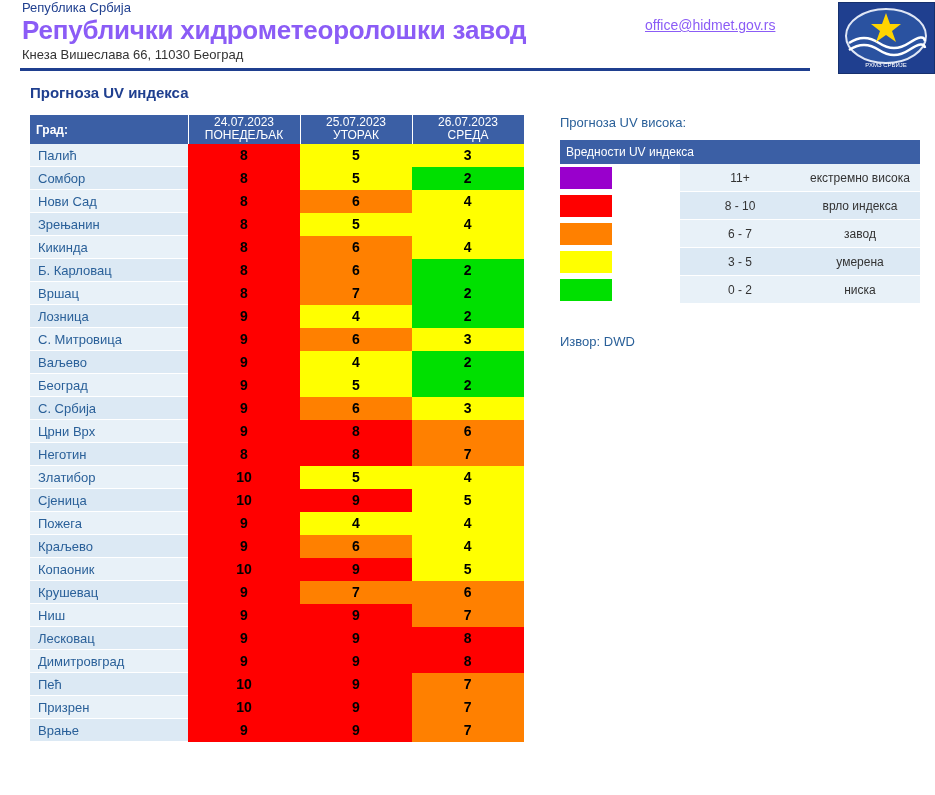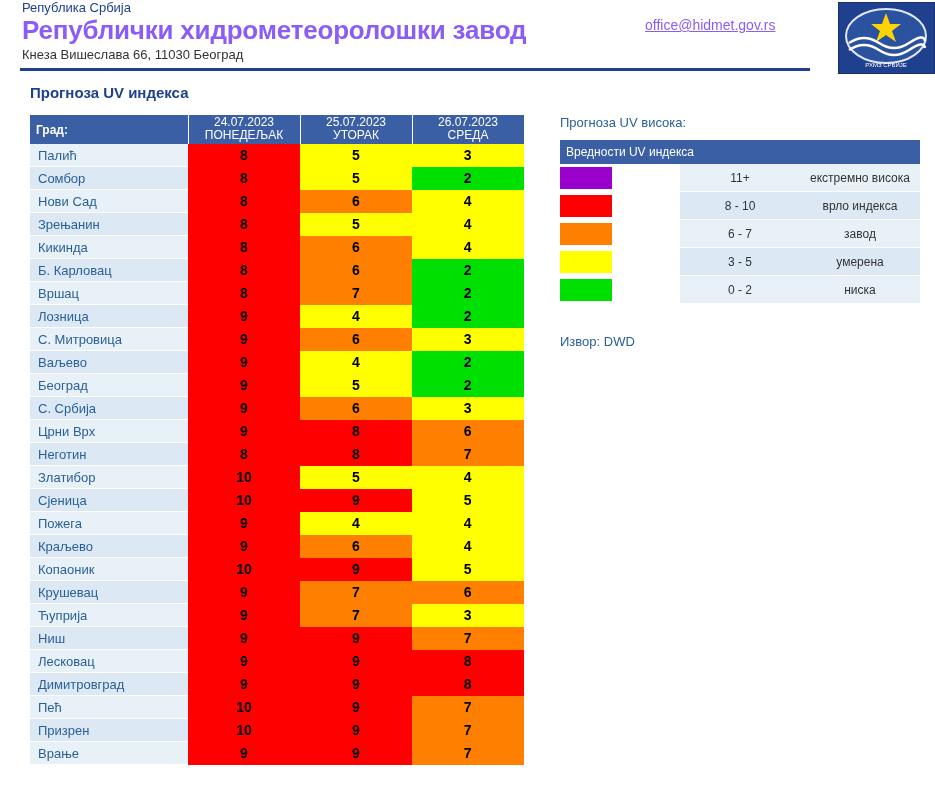--- a/index.html
+++ b/index.html
@@ -358,26 +358,20 @@
         <td class="city">Копаоник</td>
         <td class="val" style="background: rgb(255, 0, 0);">10</td>
         <td class="val" style="background: rgb(255, 0, 0);">9</td>
         <td class="val" style="background: rgb(255, 255, 0);">5</td>
       </tr>
       <tr>
         <td class="city">Крушевац</td>
         <td class="val" style="background: rgb(255, 0, 0);">9</td>
         <td class="val" style="background: rgb(255, 128, 0);">7</td>
         <td class="val" style="background: rgb(255, 128, 0);">6</td>
-      </tr>
-      <tr>
-        <td class="city">Ћуприја</td>
-        <td class="val" style="background: rgb(255, 0, 0);">9</td>
-        <td class="val" style="background: rgb(255, 128, 0);">7</td>
-        <td class="val" style="background: rgb(255, 255, 0);">3</td>
       </tr>
       <tr>
         <td class="city">Ниш</td>
         <td class="val" style="background: rgb(255, 0, 0);">9</td>
         <td class="val" style="background: rgb(255, 0, 0);">9</td>
         <td class="val" style="background: rgb(255, 128, 0);">7</td>
       </tr>
       <tr>
         <td class="city">Лесковац</td>
         <td class="val" style="background: rgb(255, 0, 0);">9</td>

